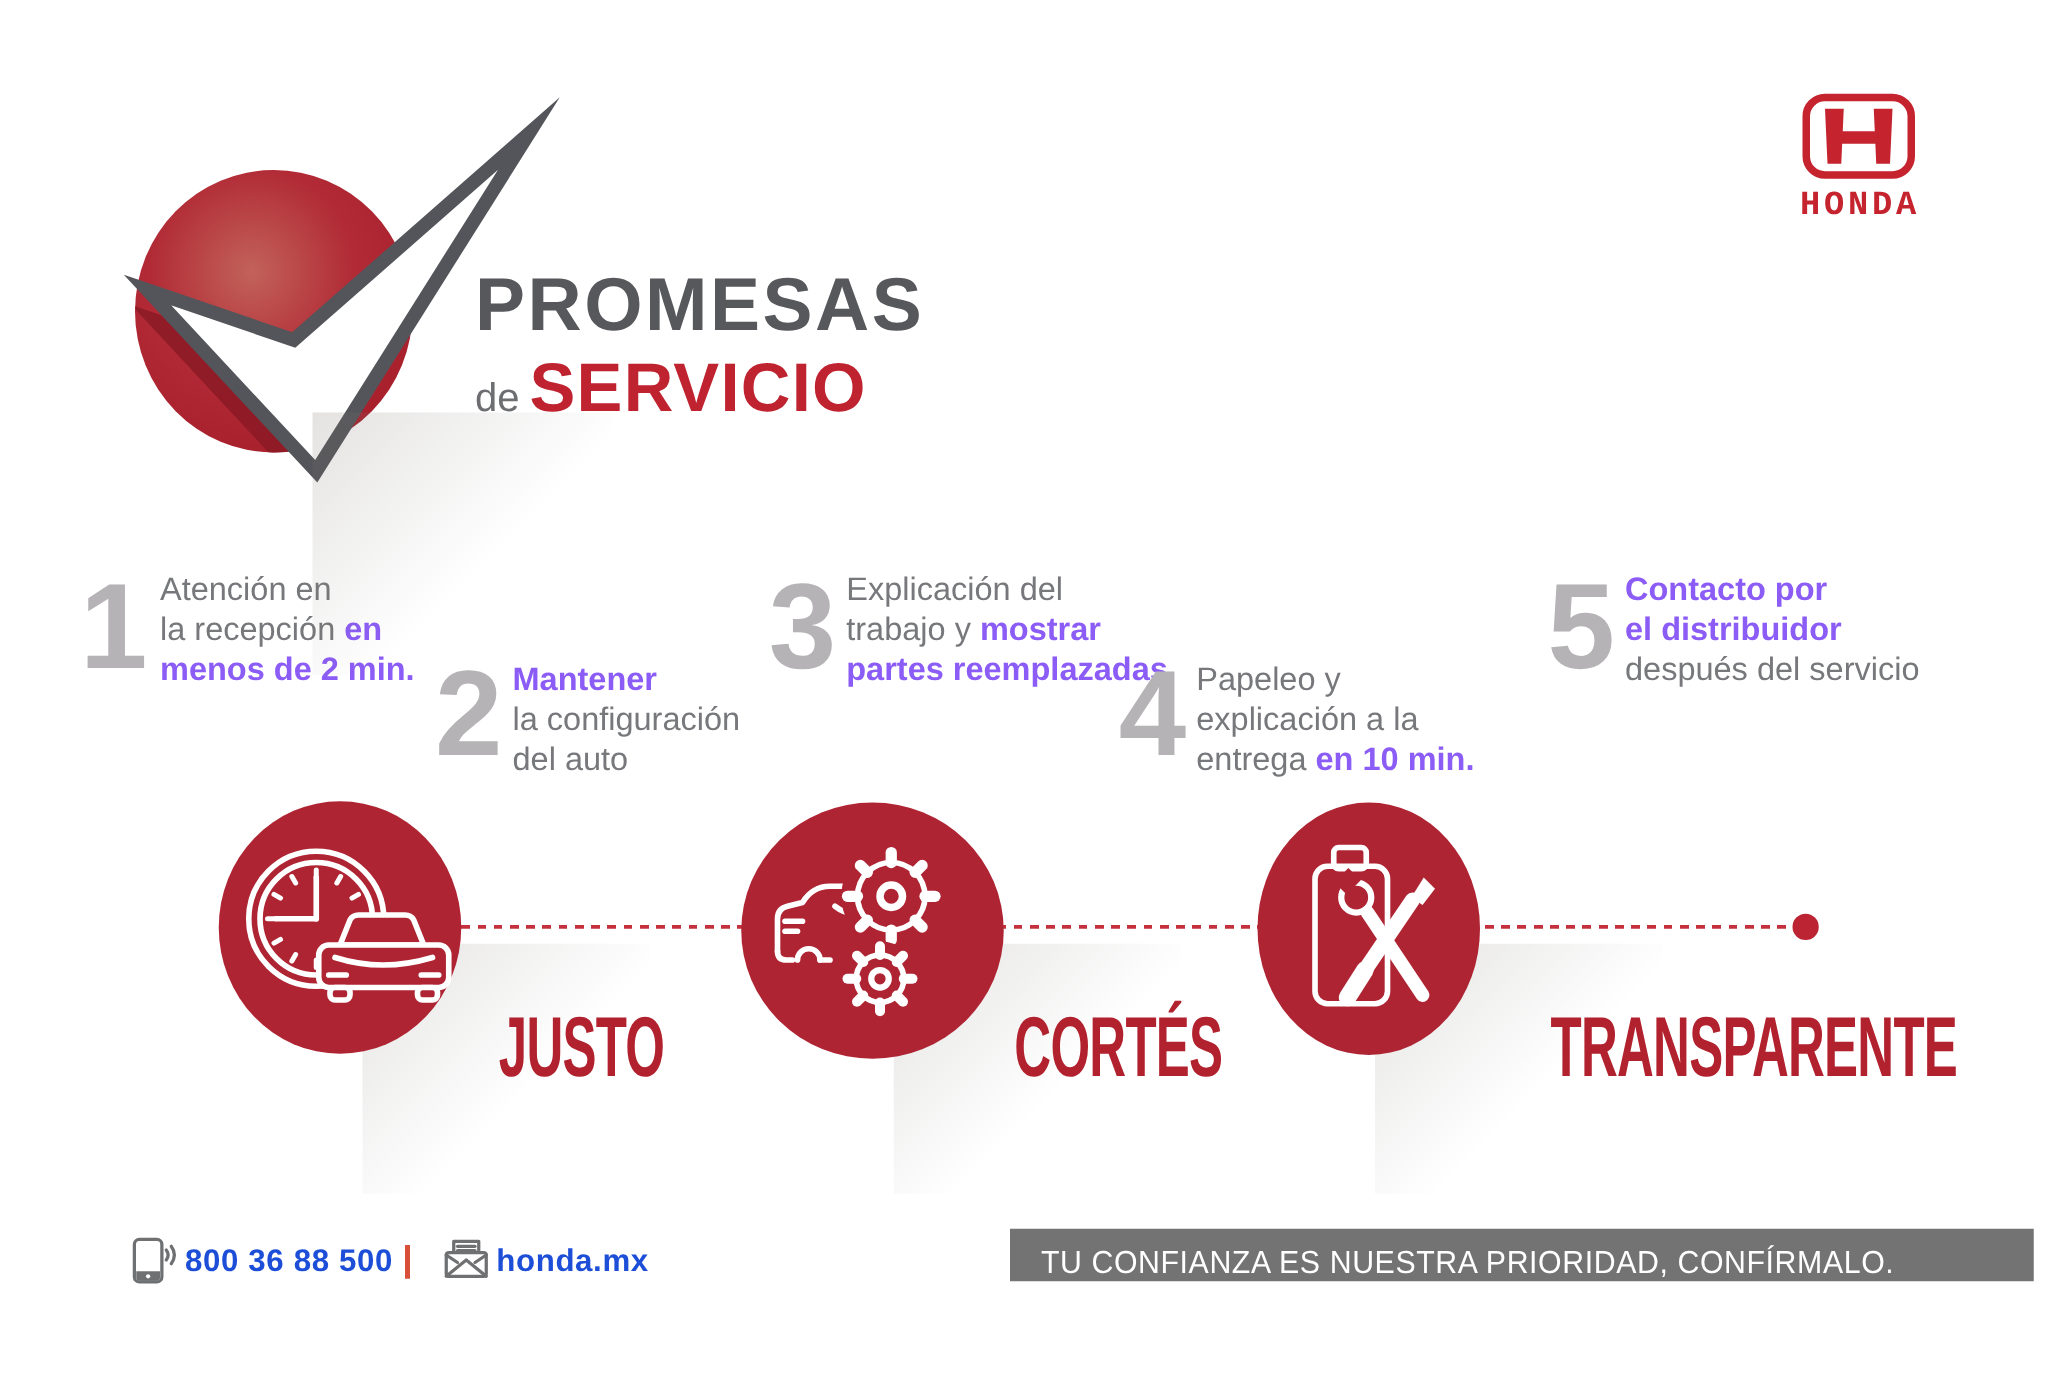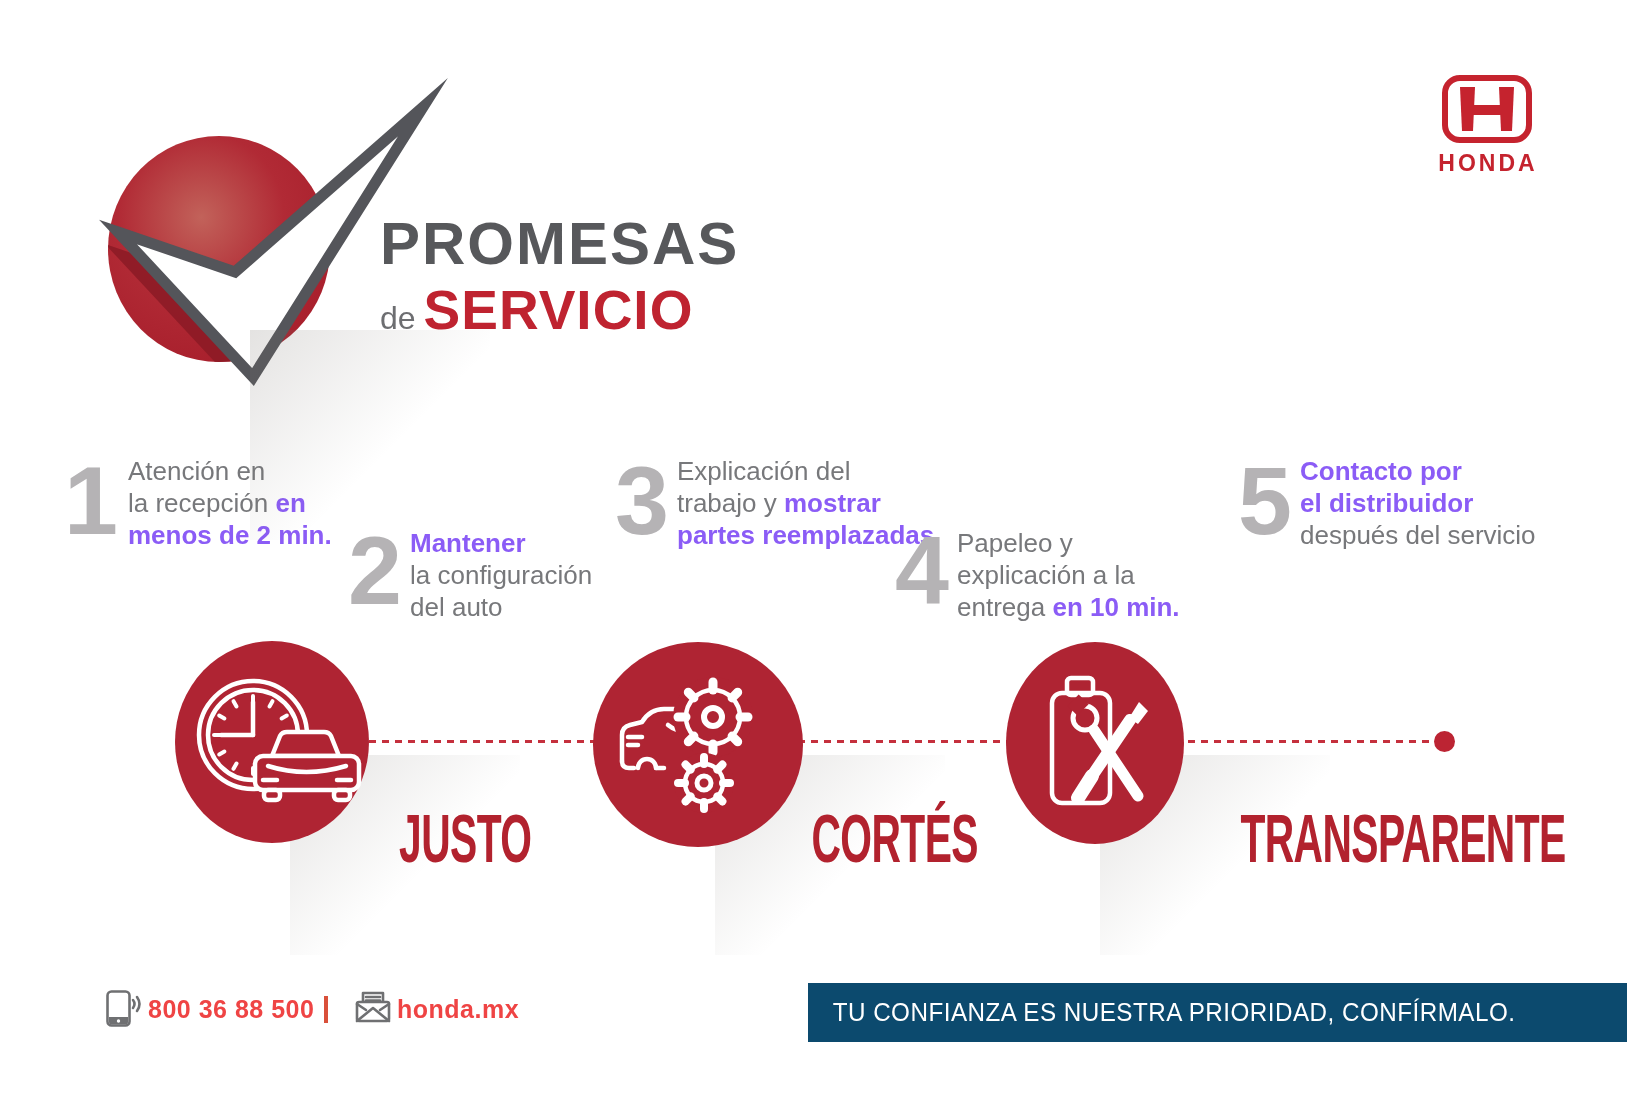--- a/index.html
+++ b/index.html
@@ -5,38 +5,38 @@
   html,body{margin:0;padding:0;background:#fff;}
   .canvas{position:relative;width:1646px;height:1102px;background:#ffffff;overflow:hidden;
           font-family:"Liberation Sans",sans-serif;}
   .abs{position:absolute;}
   
   .title-line1{font-size:60px;font-weight:bold;color:#57585b;letter-spacing:2px;line-height:1;}
   .title-line2{margin-top:9px;display:flex;align-items:baseline;line-height:1;}
   .title-de{font-size:32px;color:#6d6e71;font-weight:normal;margin-right:8px;}
   .title-servicio{font-size:55px;font-weight:bold;color:#bf2330;letter-spacing:1px;}
   
-  .honda-word{font-family:Liberation Sans, sans-serif;font-weight:bold;color:#c5232e;
-              font-size:23px;letter-spacing:3px;line-height:1;}
+  .honda-word{font-family:Liberation Mono, monospace;font-weight:bold;color:#c5232e;
+              font-size:27px;letter-spacing:3px;line-height:1;}
   
   .pnum{font-size:97px;font-weight:bold;color:#b5b3b5;line-height:1;text-align:right;width:56px;}
   .ptext{font-size:26px;line-height:32px;color:#77787b;white-space:nowrap;}
   .ptext b{color:#8b5cf6;font-weight:bold;}
   
   .dotline{height:3px;background:repeating-linear-gradient(90deg,#c5303d 0 7px,transparent 7px 13px);z-index:2;}
   .enddot{width:21px;height:21px;border-radius:50%;background:#bc2433;z-index:2;}
   .circle{border-radius:50%;background:#af2433;z-index:3;}
   .streak{z-index:1;background:linear-gradient(135deg,rgba(120,114,108,0.20),rgba(120,114,108,0) 58%);}
   .step-label{top:804px;width:400px;text-align:center;font-size:68px;font-weight:bold;
               color:#b2222e;line-height:1;letter-spacing:-1px;z-index:4;}
   .step-label span{display:inline-block;transform:scaleX(0.6);transform-origin:center;}
   
-  .foot-text{font-size:25px;font-weight:bold;color:#ef4444;letter-spacing:0.5px;line-height:30px;}
+  .foot-text{font-size:25px;font-weight:bold;color:#1d4ed8;letter-spacing:0.5px;line-height:30px;}
   .foot-sep{width:4px;height:27px;background:#d9503a;}
-  .banner{left:808px;top:983px;width:819px;height:59px;background:#0c4a6e;display:flex;align-items:center;}
+  .banner{left:808px;top:983px;width:819px;height:42px;background:#737373;display:flex;align-items:flex-end;}
   .banner-text{color:#ffffff;font-size:25.5px;letter-spacing:0.5px;padding-left:26px;white-space:nowrap;
                transform:scaleX(0.95);transform-origin:left center;}
   svg{display:block;overflow:visible;}
 </style>
 </head>
 <body>
 
 <div class="canvas">
 
   <div class="abs streak" style="left:250px;top:330px;width:240px;height:210px;"></div>

